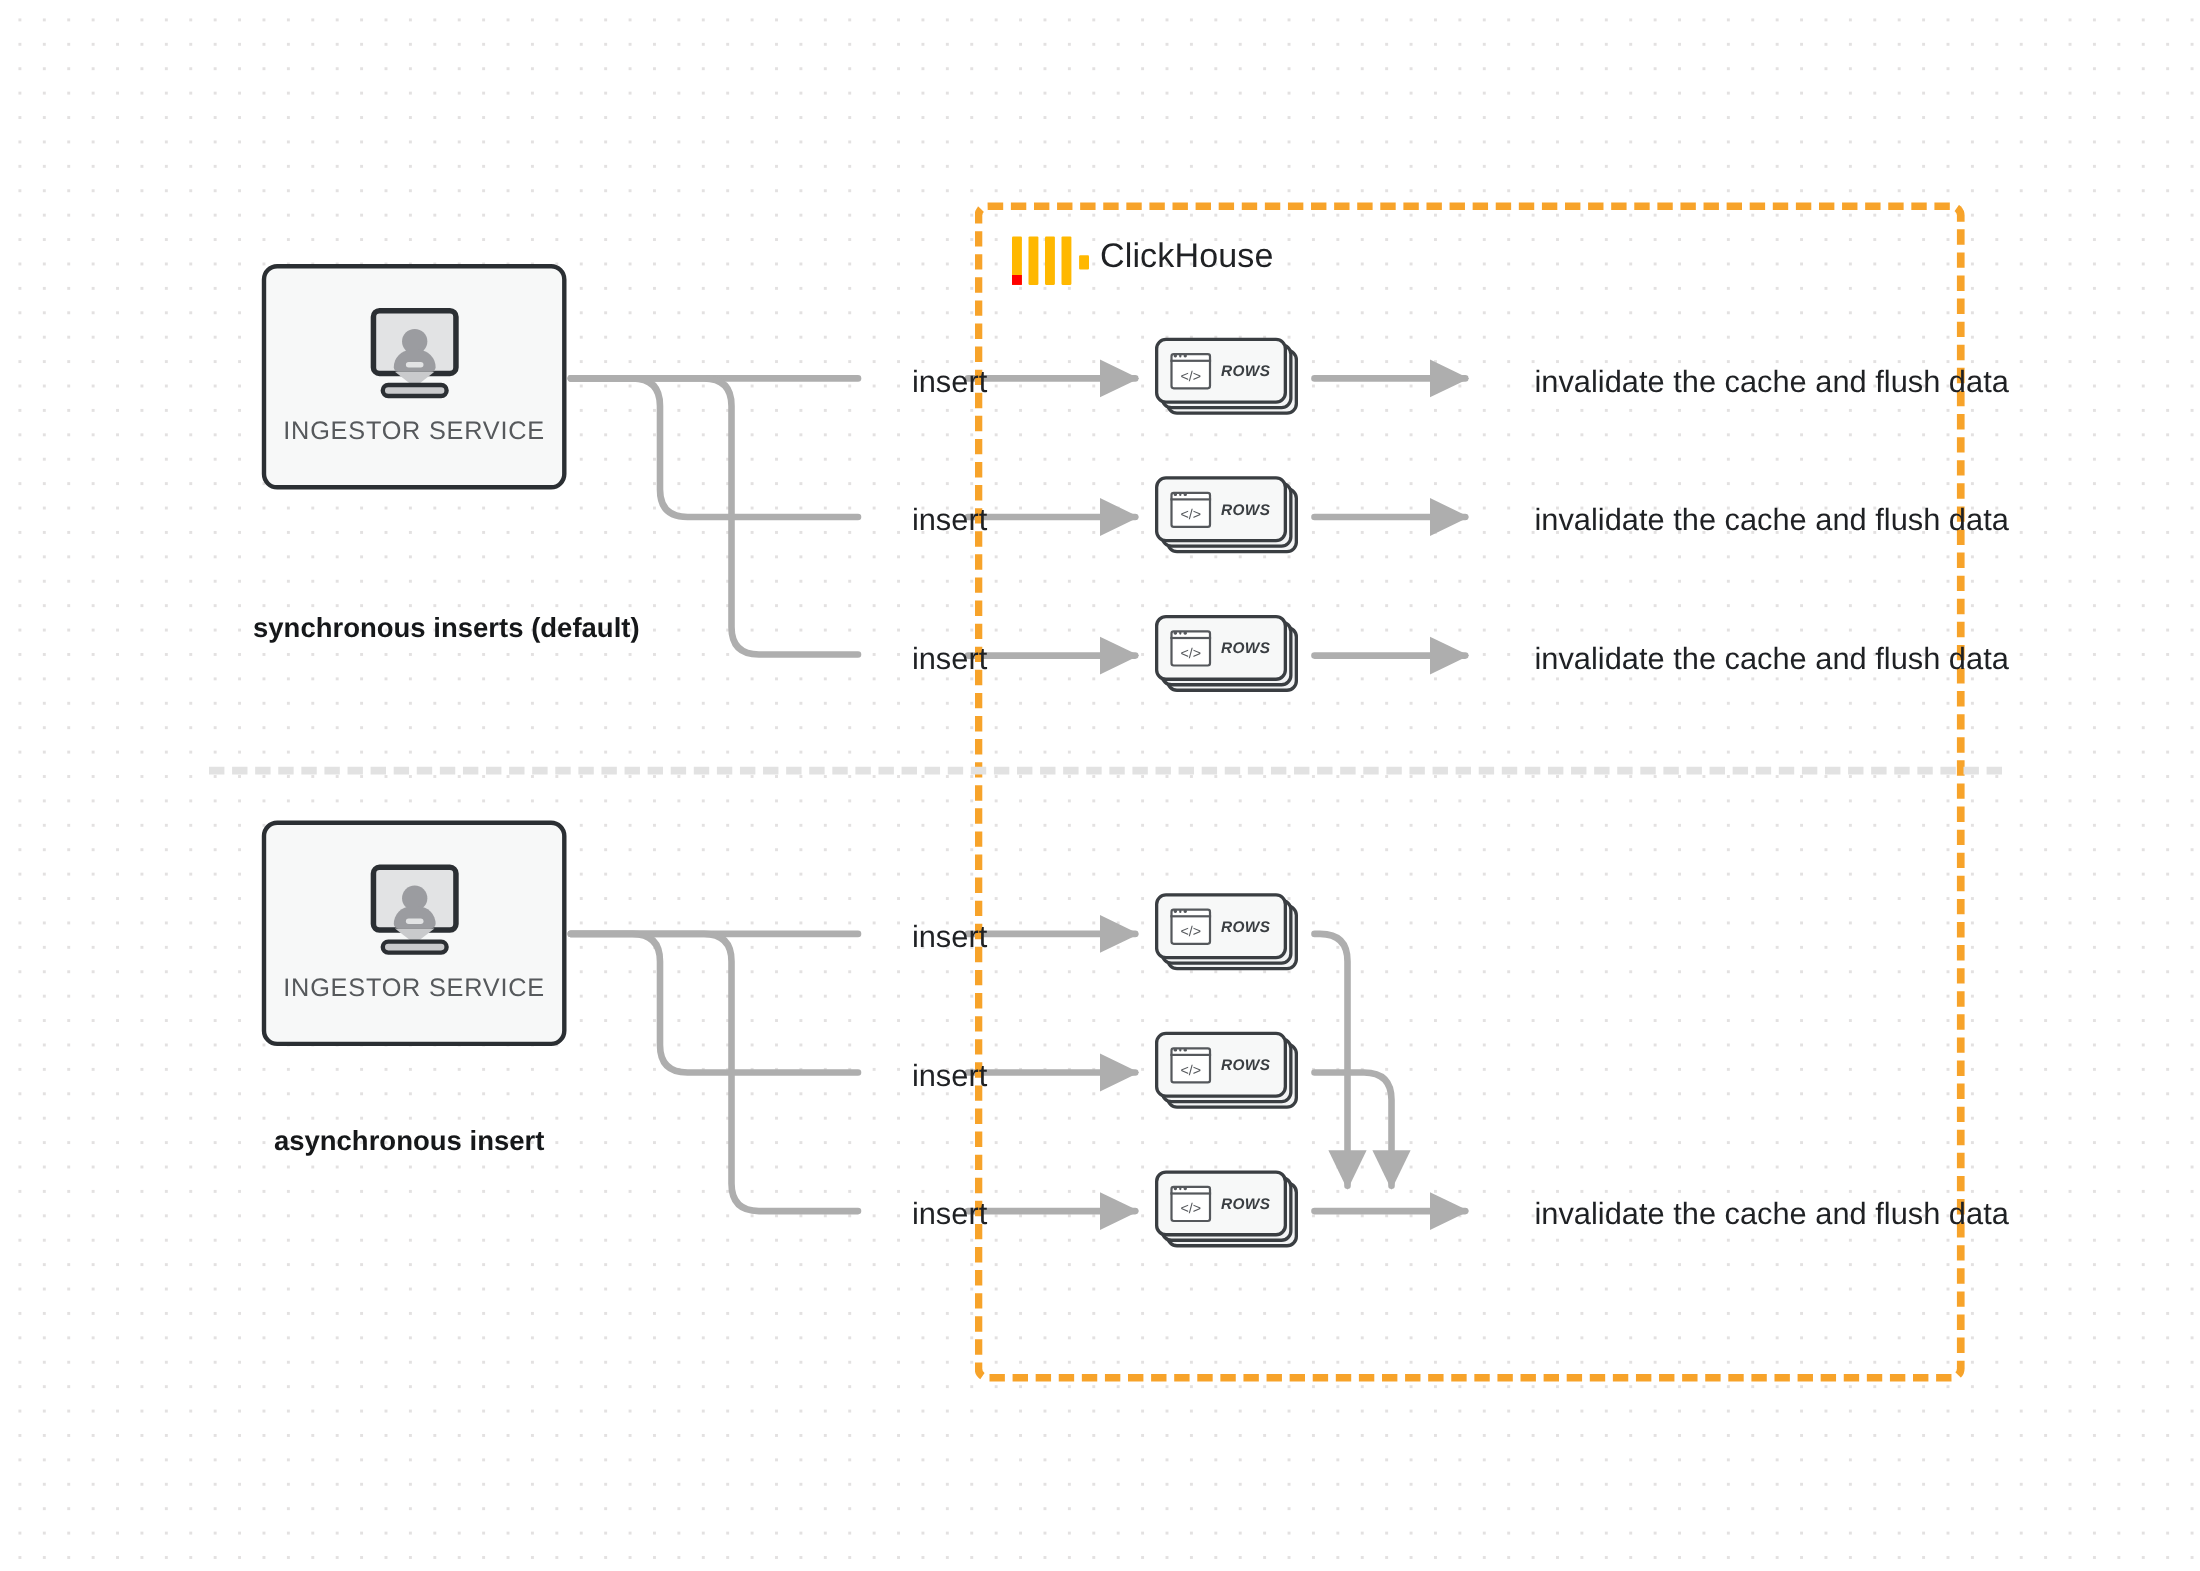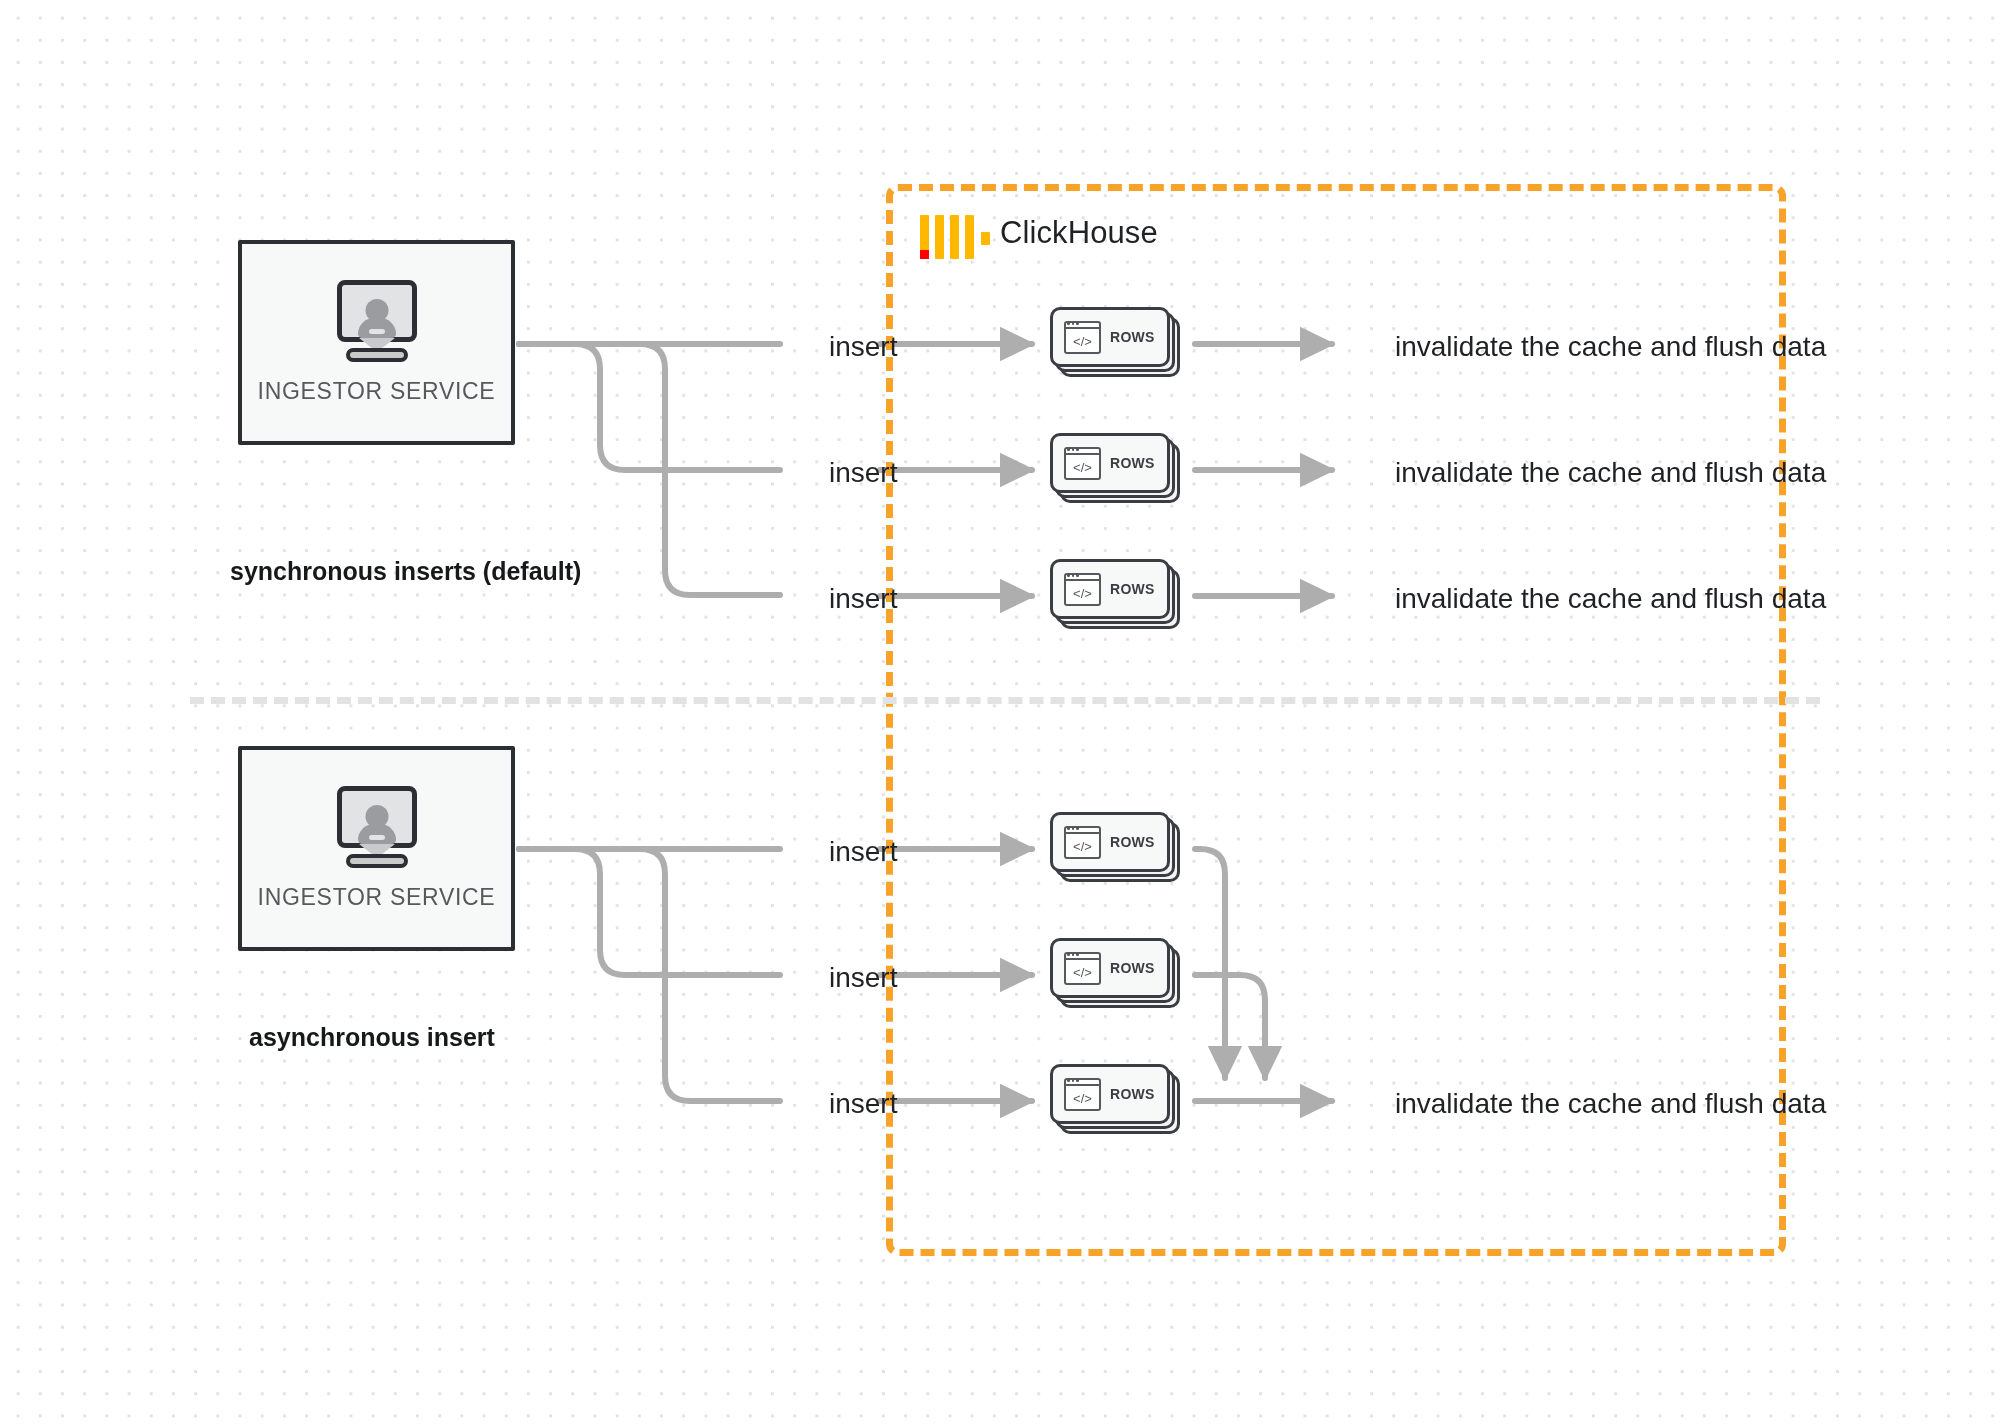--- a/index.html
+++ b/index.html
@@ -40,21 +40,21 @@
   .ch-logo .nub { position: absolute; left: 61px; top: 17px; width: 9px; height: 13px; background: #ffb800; border-radius: 1px; }
   .ch-logo .red { position: absolute; left: 0px; top: 35px; width: 9px; height: 9px; background: #ff0000; }
   #ch-name { font-size: 31px; color: #1f2124; letter-spacing: .1px; white-space: nowrap; }
 
   
   .ingestor {
     position: absolute;
     width: 277px; height: 205px;
     background: #f7f8f8;
     border: 4.5px solid #2b2f33;
-    border-radius: 2px;
+    border-radius: 14px;
     display: flex; flex-direction: column;
     align-items: center; justify-content: center;
   }
   #ingestor-sync  { left: 238px; top: 240px; }
   #ingestor-async { left: 238px; top: 746px; }
   .ingestor .label {
     font-size: 23px; color: #56595c; letter-spacing: .7px;
     margin-top: 16px; white-space: nowrap;
   }
 
@@ -131,21 +131,21 @@
     border-bottom: 2.2px solid #55585c;
     display: flex; align-items: center; gap: 2px; padding-left: 3px;
   }
   .code-icon .dot { width: 2.6px; height: 2.6px; border-radius: 50%; background: #55585c; }
   .code-icon .glyph {
     position: absolute; left: 0; right: 0; top: 9px; bottom: 0;
     display: flex; align-items: center; justify-content: center;
     font-size: 13px; color: #55585c; font-family: "Liberation Sans", sans-serif;
   }
   .rows-card .rows-label {
-    font-size: 14px; font-weight: bold;
+    font-size: 14px; font-style: italic; font-weight: bold;
     color: #3a3e42; letter-spacing: .3px;
   }
 
   
   .edge-label { position: absolute; font-size: 28px; color: #1f2124; white-space: nowrap; margin-left: 39px; }
   .insert-label { }
   .flush-label { }
 </style>
 </head>
 <body>

